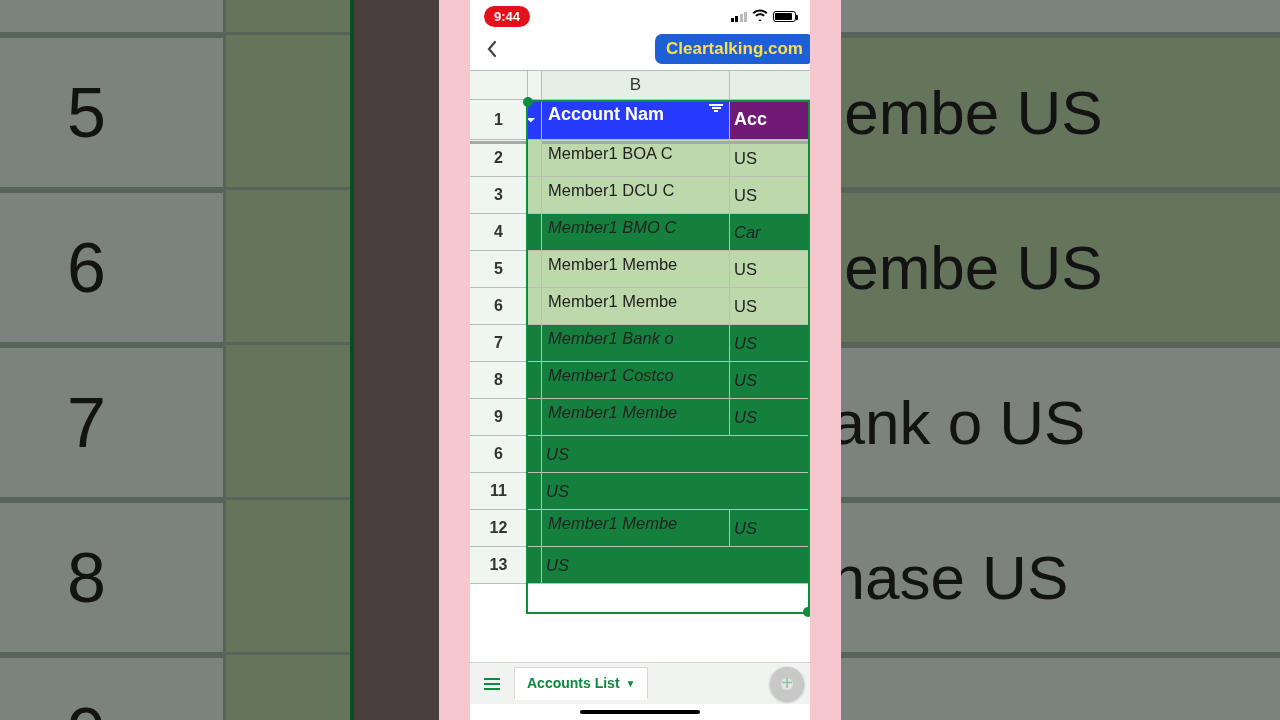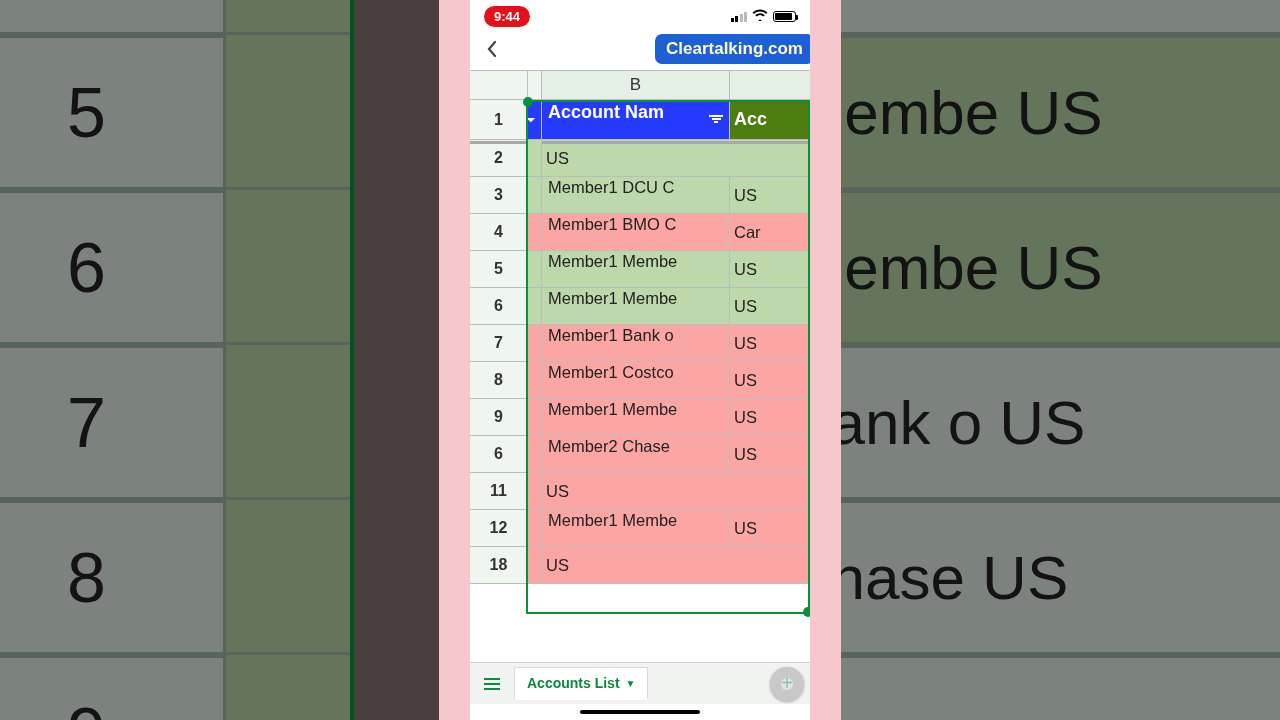--- a/index.html
+++ b/index.html
@@ -30,51 +30,51 @@
   .time-pill { background:#e3121a; color:#fff; font-size:13px; font-weight:600; padding:3px 10px; border-radius:11px; }
   .status-right { display:flex; align-items:center; gap:5px; }
   .sig { display:flex; align-items:flex-end; gap:1.5px; height:11px; }
   .sig span { width:3px; background:#000; }
   .sig span:nth-child(1){height:4px;} .sig span:nth-child(2){height:6px;} .sig span:nth-child(3){height:8px;background:#bbb;} .sig span:nth-child(4){height:10px;background:#bbb;}
   .wifi-icon { font-size:14px; }
   .batt { width:23px; height:11px; border:1.5px solid #000; border-radius:3px; position:relative; }
   .batt::after { content:''; position:absolute; right:-3px; top:3px; width:2px; height:5px; background:#000; border-radius:0 1px 1px 0; }
   .batt::before { content:''; position:absolute; left:1px; top:1px; bottom:1px; width:80%; background:#000; border-radius:1px; }
 
-  .badge { position:absolute; top:34px; right:-4px; background:#1d5fd4; color:#fef9c3; font-size:17px; font-weight:700; padding:5px 11px; border-radius:7px; z-index:5; }
+  .badge { position:absolute; top:34px; right:-4px; background:#1d5fd4; color:#fde047; font-size:17px; font-weight:700; padding:5px 11px; border-radius:7px; z-index:5; }
 
   .toolbar { height:38px; display:flex; align-items:center; padding:0 8px; gap:20px; }
   .toolbar .back { font-size:22px; color:#444; padding:4px 8px; }
   .toolbar .spacer { flex:1; }
   .toolbar .tb-icon { font-size:18px; color:#5a5a5a; }
 
   .sheet { flex:1; position:relative; background:#fff; overflow:hidden; }
   .col-header-row { display:flex; height:30px; border-top:1px solid #bcbcbc; }
   .corner { width:58px; background:#eef6ef; border-right:1px solid #bcbcbc; border-bottom:1px solid #bcbcbc; }
   .narrow-col { width:14px; background:#eef6ef; border-right:1px solid #bcbcbc; border-bottom:1px solid #bcbcbc; }
   .col-b { flex:0 0 188px; background:#e4f0e6; border-right:1px solid #bcbcbc; border-bottom:1px solid #bcbcbc; display:flex; align-items:center; justify-content:center; font-size:17px; font-weight:500; color:#333; }
   .col-c { flex:1; background:#e4f0e6; border-bottom:1px solid #bcbcbc; }
 
   .data-row { display:flex; height:37px; }
   .data-row.header { height:40px; }
   .rownum { width:58px; background:#eef6ef; border-right:1px solid #bcbcbc; border-bottom:1px solid #bcbcbc; display:flex; align-items:center; justify-content:center; font-size:16px; font-weight:600; color:#333; }
   .mini { width:14px; border-right:1px solid #bcbcbc; border-bottom:1px solid #bcbcbc; background:#d9e8dc; position:relative; }
   .mini .filter-glyph { position:absolute; left:-2px; top:50%; transform:translateY(-50%); font-size:12px; color:#fff; }
-  .cell-b { flex:0 0 188px; border-right:1px solid #bcbcbc; border-bottom:1px solid #bcbcbc; display:flex; align-items:flex-end; padding:16px 6px; font-size:16.5px; color:#222; white-space:nowrap; overflow:hidden; }
+  .cell-b { flex:0 0 188px; border-right:1px solid #bcbcbc; border-bottom:1px solid #bcbcbc; display:flex; align-items:flex-start; padding:4px 6px; font-size:16.5px; color:#222; white-space:nowrap; overflow:hidden; }
   .cell-c { flex:1; border-bottom:1px solid #bcbcbc; display:flex; align-items:center; padding:0 4px; font-size:16.5px; color:#222; white-space:nowrap; overflow:hidden; }
 
   .header .mini { background:#273bff; }
   .header .cell-b { background:#273bff; color:#fff; font-weight:700; font-size:18px; justify-content:space-between; }
-  .header .cell-c { background:#4d7c0f; color:#fff; font-weight:700; font-size:18px; }
+  .header .cell-c { background:#701a75; color:#fff; font-weight:700; font-size:18px; }
   .filter-ic { color:#fff; font-size:15px; display:inline-flex; flex-direction:column; align-items:center; gap:1px; }
   .filter-ic span { display:block; background:#fff; height:2px; }
   .filter-ic span:nth-child(1){width:14px;} .filter-ic span:nth-child(2){width:9px;} .filter-ic span:nth-child(3){width:4px;}
 
   .green-row .cell-b, .green-row .cell-c, .green-row .mini { background:#bdd8aa; }
-  .blue-row .cell-b, .blue-row .cell-c, .blue-row .mini { background:#fca5a5; }
+  .blue-row .cell-b, .blue-row .cell-c, .blue-row .mini { background:#15803d;font-style:italic; }
 
   .selection-border { position:absolute; left:56px; top:30px; right:0; bottom:48px; border:2px solid #0a8f3c; pointer-events:none; }
   .sel-handle { position:absolute; width:10px; height:10px; background:#0a8f3c; border-radius:50%; }
   .sel-tl { left:-5px; top:-5px; } .sel-br { right:-5px; bottom:-5px; }
   .freeze-line { position:absolute; left:0; right:0; top:71px; height:3px; background:#a8a8a8; }
 
   .sheet-tabs { height:42px; background:#f1f3f1; border-top:1px solid #d0d0d0; display:flex; align-items:center; padding:0 6px; gap:6px; position:relative; }
   .burger { color:#0d8a3f; font-size:18px; padding:0 8px; display:flex; flex-direction:column; gap:3px; }
   .burger span{ width:16px; height:2px; background:#0d8a3f; }
   .tab-pill { background:#fff; border:1px solid #d8d8d8; border-bottom:2px solid #fff; padding:7px 12px; font-size:14px; font-weight:600; color:#0d8a3f; display:flex; align-items:center; gap:6px; border-radius:2px 2px 0 0; }
@@ -182,20 +182,21 @@
       </div>
       <div class="cell-c">Acc</div>
     </div>
 
     <div class="freeze-line"></div>
 
     <div id="rows">
         <div class="data-row green-row">
           <div class="rownum">2</div>
           <div class="mini"></div>
+          <div class="cell-b">Member1 BOA C</div>
           <div class="cell-c">US</div>
         </div>
         <div class="data-row green-row">
           <div class="rownum">3</div>
           <div class="mini"></div>
           <div class="cell-b">Member1 DCU C</div>
           <div class="cell-c">US</div>
         </div>
         <div class="data-row blue-row">
           <div class="rownum">4</div>
@@ -229,36 +230,35 @@
         </div>
         <div class="data-row blue-row">
           <div class="rownum">9</div>
           <div class="mini"></div>
           <div class="cell-b">Member1 Membe</div>
           <div class="cell-c">US</div>
         </div>
         <div class="data-row blue-row">
           <div class="rownum">6</div>
           <div class="mini"></div>
-          <div class="cell-b">Member2 Chase</div>
           <div class="cell-c">US</div>
         </div>
         <div class="data-row blue-row">
           <div class="rownum">11</div>
           <div class="mini"></div>
           <div class="cell-c">US</div>
         </div>
         <div class="data-row blue-row">
           <div class="rownum">12</div>
           <div class="mini"></div>
           <div class="cell-b">Member1 Membe</div>
           <div class="cell-c">US</div>
         </div>
         <div class="data-row blue-row">
-          <div class="rownum">18</div>
+          <div class="rownum">13</div>
           <div class="mini"></div>
           <div class="cell-c">US</div>
         </div>
       </div>
 
     <div class="selection-border">
       <div class="sel-handle sel-tl"></div>
       <div class="sel-handle sel-br"></div>
     </div>
   </div>

